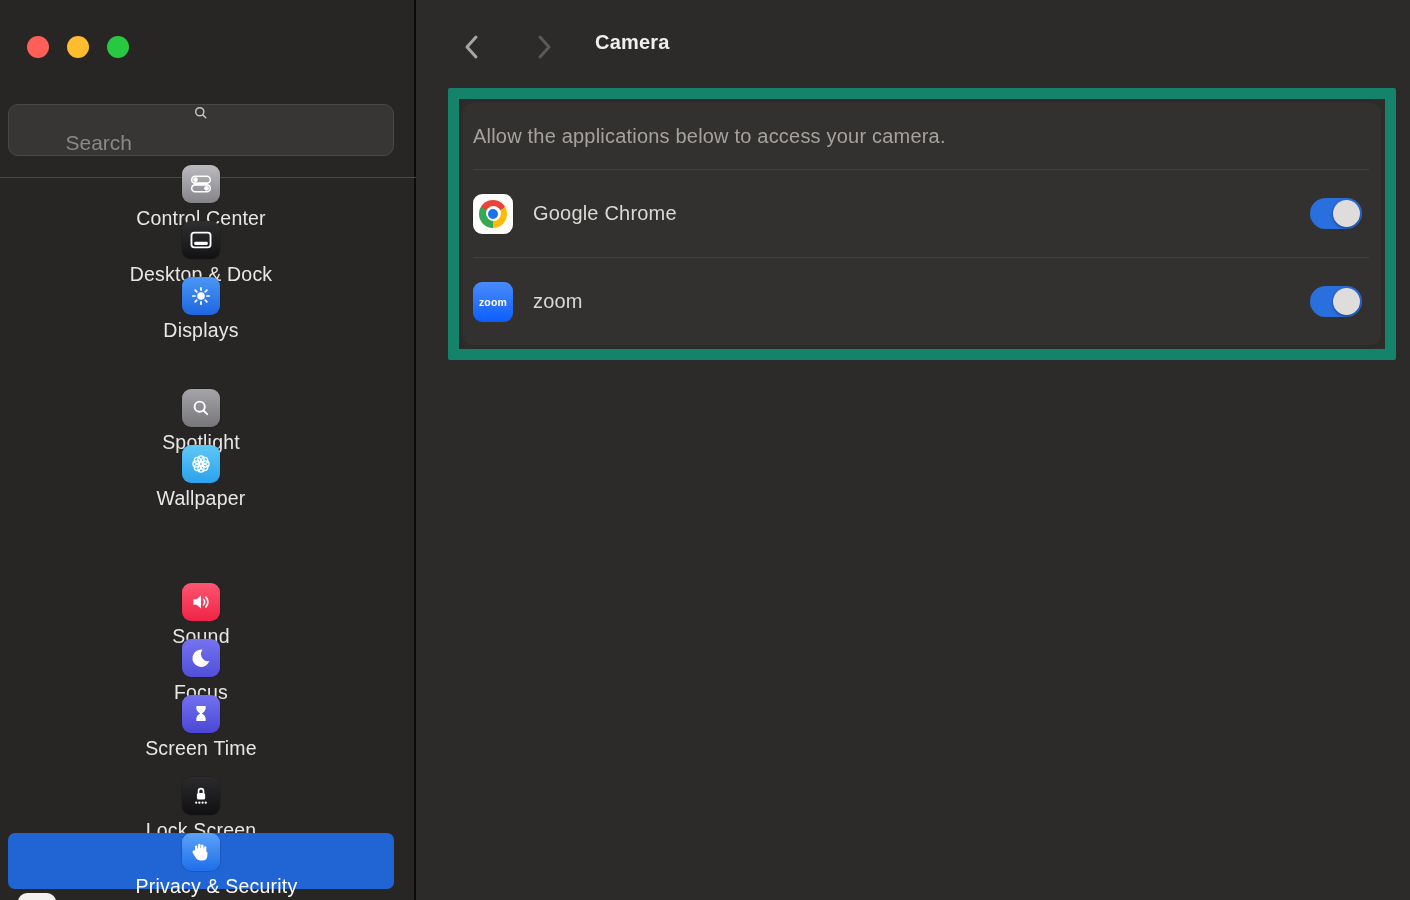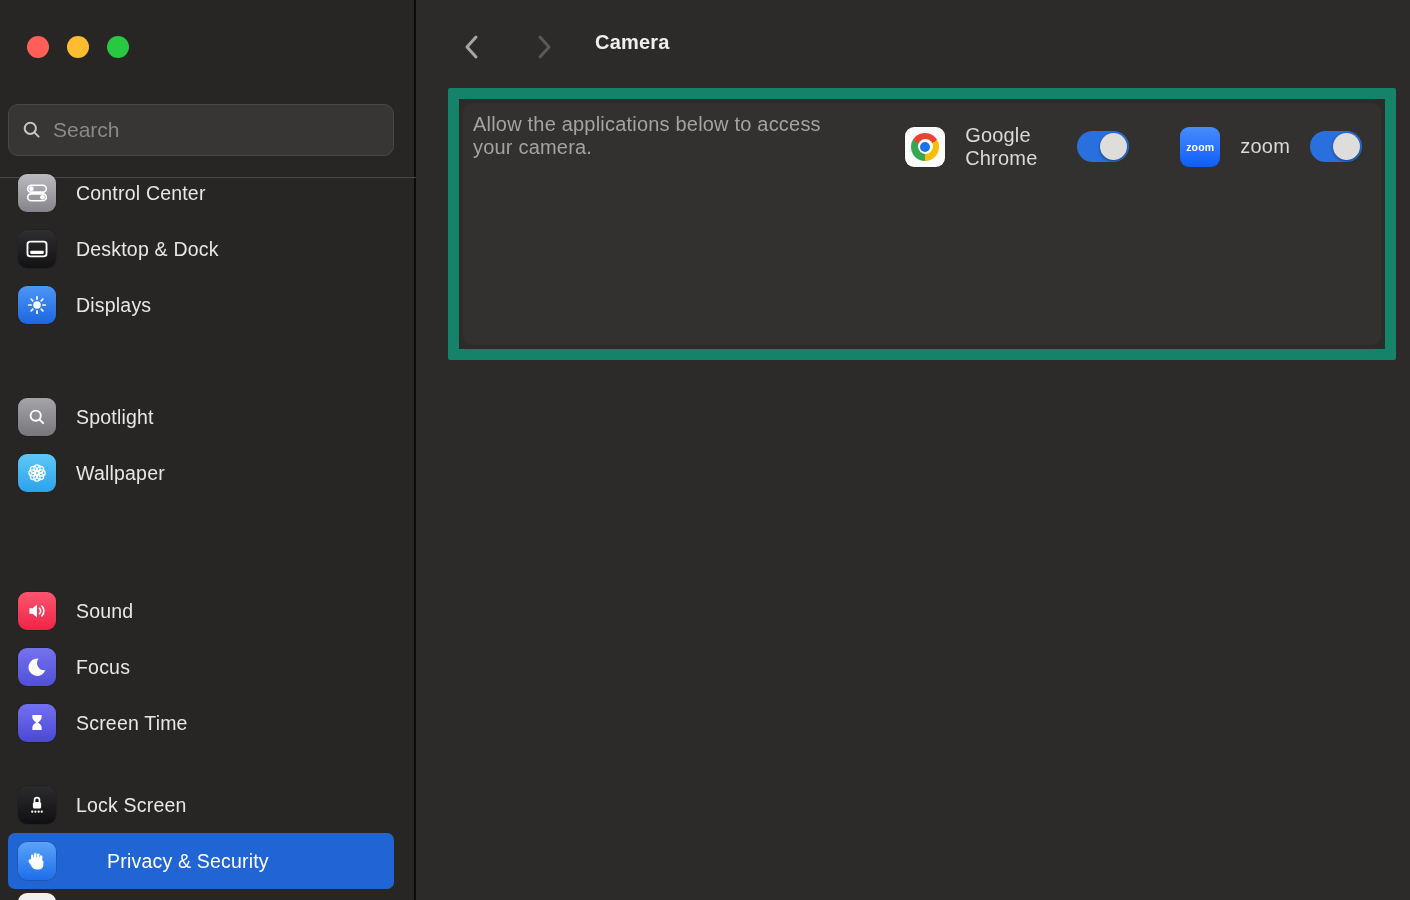--- a/index.html
+++ b/index.html
@@ -19,37 +19,37 @@
   }
   .traffic { position:absolute; top:36px; left:27px; display:flex; gap:18px; }
   .traffic span { width:22px; height:22px; border-radius:50%; display:block; }
   .tl-close { background:var(--traffic-red,#ff5f57); }
   .tl-min   { background:var(--traffic-yellow,#febc2e); }
   .tl-zoom  { background:var(--traffic-green,#28c840); }
 
   .searchbox {
     position:absolute; left:8px; top:104px; width:386px; height:52px;
     background:#383634; border:1px solid #4a4846; border-radius:10px;
-    display:flex; align-items:center; padding:0 12px; gap:10px;
+    display:flex; align-items:center; padding:0 12px; gap:10px;flex-direction:column;
   }
   .searchbox input {
     flex:1; background:transparent; border:none; outline:none;
     font-family:inherit; font-size:21px; color:#dddbd8;
   }
   .searchbox input::placeholder { color:#8b8885; }
 
   .side-divider {
     position:absolute; left:0; top:177px; width:416px; height:1px;
     background:#4b4947;
   }
 
   .srow {
     position:absolute; left:8px; width:386px; height:56px;
-    display:flex; align-items:center; gap:20px; padding:0 10px;
-    border-radius:7px; cursor:default;
+    display:flex; align-items:center; gap:4px; padding:0 10px;
+    border-radius:7px; cursor:default;flex-direction:column;
   }
   .srow.selected { background:var(--selection-blue,#2065d3); }
   .srow .label { font-size:19.5px; color:#e9e7e4; letter-spacing:.2px; }
   .srow.selected .label { color:#ffffff; font-weight:500;margin-left:31px; }
 
   .tile {
     width:38px; height:38px; border-radius:9px; flex:0 0 auto;
     display:flex; align-items:center; justify-content:center;
     box-shadow:0 0 0 .5px rgba(0,0,0,.25);
   }
@@ -80,21 +80,21 @@
   }
 
   .annotation {
     position:absolute; left:448px; top:88px; width:948px; height:272px;
     border:11px solid var(--annotation-green,#15836a);
     padding:4px; border-radius:2px;
   }
   .panel {
     width:100%; height:100%;
     background:var(--panel-bg,#333130); border-radius:9px;
-    display:flex; flex-direction:row; overflow:hidden;
+    display:flex; flex-direction:column; overflow:hidden;
   }
   .panel-caption {
     height:66px; display:flex; align-items:center; padding:0 16px 0 10px;
     font-size:20px; color:#a6a29e; letter-spacing:.2px;
   }
   .panel-sep { height:1px; background:#434140; margin:0 12px 0 10px; }
   .app-row {
     height:87px; display:flex; align-items:center;
     padding:0 19px 0 10px; gap:20px;
   }

